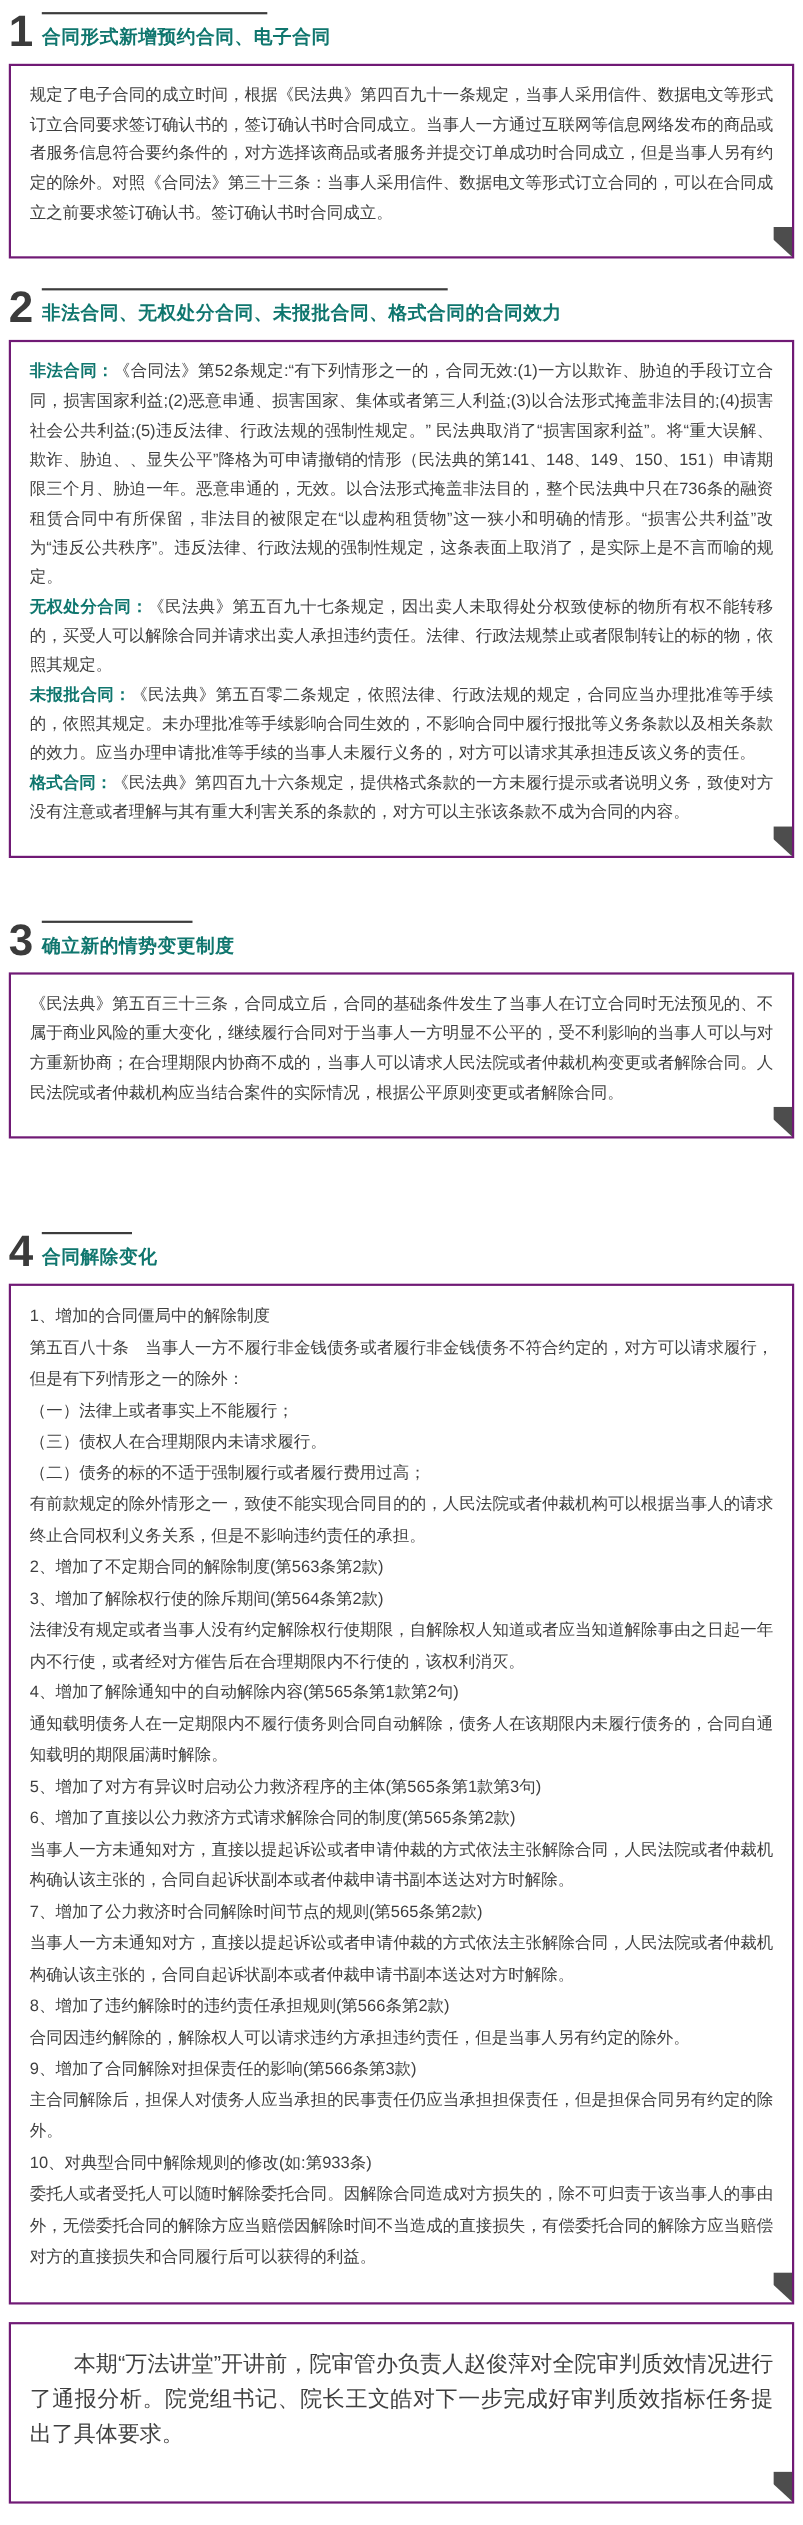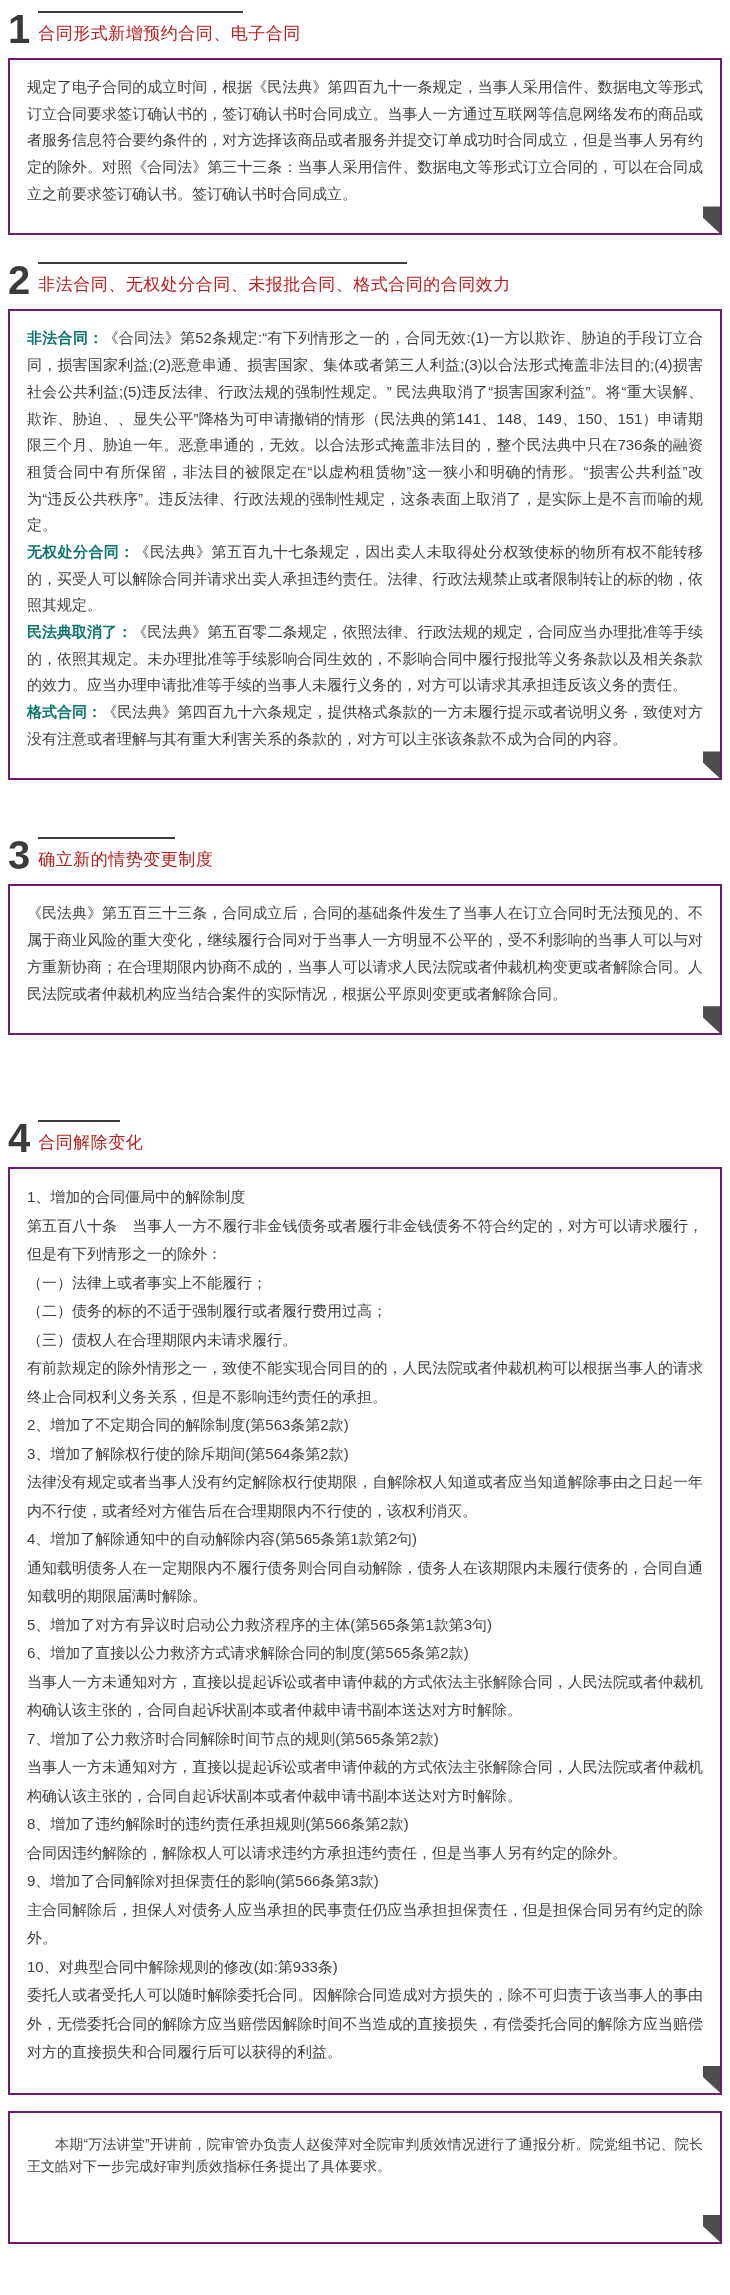--- a/index.html
+++ b/index.html
@@ -23,22 +23,22 @@
     font-size:40px;
     font-weight:bold;
     line-height:0.95;
     color:#3b3b3b;
     margin-right:9px;
     letter-spacing:-1px;
   }
   .sec-title{
     display:inline-block;
     font-size:17px;
-    font-weight:normal;
-    color:#b91c1c;
+    font-weight:bold;
+    color:#0f766e;
     padding-top:0;
     margin-top:1px;
     letter-spacing:0.5px;
   }
   .sec-title::before{
     content:"";
     display:block;
     border-top:2px solid #3c3c3c;
     width:78%;
     margin-bottom:9px;
@@ -62,23 +62,23 @@
     right:0;
     bottom:0;
     width:17px;
     height:27px;
     background:#4d4d4d;
     clip-path:polygon(0 0,100% 0,100% 100%,0 42%);
   }
   
   .footer-box{
     margin-top:16px;
-    font-size:14px;
+    font-size:20px;
     line-height:1.62;
-    padding:20px 17px 64px;
+    padding:20px 17px 44px;
   }
   .footer-box .para{text-indent:2em;}
 </style>
 </head>
 <body>
 
 <div class="doc">
 
   <header class="sec-head first">
     <span class="sec-num">1</span>
@@ -89,21 +89,21 @@
     <i class="fold"></i>
   </div>
 
   <header class="sec-head">
     <span class="sec-num">2</span>
     <span class="sec-title">非法合同、无权处分合同、未报批合同、格式合同的合同效力</span>
   </header>
   <div class="box">
     <p class="para"><span class="lead">非法合同：</span><span>《合同法》第52条规定:“有下列情形之一的，合同无效:(1)一方以欺诈、胁迫的手段订立合同，损害国家利益;(2)恶意串通、损害国家、集体或者第三人利益;(3)以合法形式掩盖非法目的;(4)损害社会公共利益;(5)违反法律、行政法规的强制性规定。” 民法典取消了“损害国家利益”。将“重大误解、欺诈、胁迫、、显失公平”降格为可申请撤销的情形（民法典的第141、148、149、150、151）申请期限三个月、胁迫一年。恶意串通的，无效。以合法形式掩盖非法目的，整个民法典中只在736条的融资租赁合同中有所保留，非法目的被限定在“以虚构租赁物”这一狭小和明确的情形。“损害公共利益”改为“违反公共秩序”。违反法律、行政法规的强制性规定，这条表面上取消了，是实际上是不言而喻的规定。</span></p>
     <p class="para"><span class="lead">无权处分合同：</span><span>《民法典》第五百九十七条规定，因出卖人未取得处分权致使标的物所有权不能转移的，买受人可以解除合同并请求出卖人承担违约责任。法律、行政法规禁止或者限制转让的标的物，依照其规定。</span></p>
-    <p class="para"><span class="lead">民法典取消了：</span><span>《民法典》第五百零二条规定，依照法律、行政法规的规定，合同应当办理批准等手续的，依照其规定。未办理批准等手续影响合同生效的，不影响合同中履行报批等义务条款以及相关条款的效力。应当办理申请批准等手续的当事人未履行义务的，对方可以请求其承担违反该义务的责任。</span></p>
+    <p class="para"><span class="lead">未报批合同：</span><span>《民法典》第五百零二条规定，依照法律、行政法规的规定，合同应当办理批准等手续的，依照其规定。未办理批准等手续影响合同生效的，不影响合同中履行报批等义务条款以及相关条款的效力。应当办理申请批准等手续的当事人未履行义务的，对方可以请求其承担违反该义务的责任。</span></p>
     <p class="para"><span class="lead">格式合同：</span><span>《民法典》第四百九十六条规定，提供格式条款的一方未履行提示或者说明义务，致使对方没有注意或者理解与其有重大利害关系的条款的，对方可以主张该条款不成为合同的内容。</span></p>
     <i class="fold"></i>
   </div>
 
   <header class="sec-head gap-lg">
     <span class="sec-num">3</span>
     <span class="sec-title">确立新的情势变更制度</span>
   </header>
   <div class="box">
     <p class="para"><span>《民法典》第五百三十三条，合同成立后，合同的基础条件发生了当事人在订立合同时无法预见的、不属于商业风险的重大变化，继续履行合同对于当事人一方明显不公平的，受不利影响的当事人可以与对方重新协商；在合理期限内协商不成的，当事人可以请求人民法院或者仲裁机构变更或者解除合同。人民法院或者仲裁机构应当结合案件的实际情况，根据公平原则变更或者解除合同。</span></p>
@@ -112,22 +112,22 @@
 
   <header class="sec-head gap-xl">
     <span class="sec-num">4</span>
     <span class="sec-title">合同解除变化</span>
   </header>
   <div class="box box4">
     <div>
         <p class="para line">1、增加的合同僵局中的解除制度</p>
         <p class="para line">第五百八十条　当事人一方不履行非金钱债务或者履行非金钱债务不符合约定的，对方可以请求履行，但是有下列情形之一的除外：</p>
         <p class="para line">（一）法律上或者事实上不能履行；</p>
+        <p class="para line">（三）债权人在合理期限内未请求履行。</p>
         <p class="para line">（二）债务的标的不适于强制履行或者履行费用过高；</p>
-        <p class="para line">（三）债权人在合理期限内未请求履行。</p>
         <p class="para line">有前款规定的除外情形之一，致使不能实现合同目的的，人民法院或者仲裁机构可以根据当事人的请求终止合同权利义务关系，但是不影响违约责任的承担。</p>
         <p class="para line">2、增加了不定期合同的解除制度(第563条第2款)</p>
         <p class="para line">3、增加了解除权行使的除斥期间(第564条第2款)</p>
         <p class="para line">法律没有规定或者当事人没有约定解除权行使期限，自解除权人知道或者应当知道解除事由之日起一年内不行使，或者经对方催告后在合理期限内不行使的，该权利消灭。</p>
         <p class="para line">4、增加了解除通知中的自动解除内容(第565条第1款第2句)</p>
         <p class="para line">通知载明债务人在一定期限内不履行债务则合同自动解除，债务人在该期限内未履行债务的，合同自通知载明的期限届满时解除。</p>
         <p class="para line">5、增加了对方有异议时启动公力救济程序的主体(第565条第1款第3句)</p>
         <p class="para line">6、增加了直接以公力救济方式请求解除合同的制度(第565条第2款)</p>
         <p class="para line">当事人一方未通知对方，直接以提起诉讼或者申请仲裁的方式依法主张解除合同，人民法院或者仲裁机构确认该主张的，合同自起诉状副本或者仲裁申请书副本送达对方时解除。</p>
         <p class="para line">7、增加了公力救济时合同解除时间节点的规则(第565条第2款)</p>

